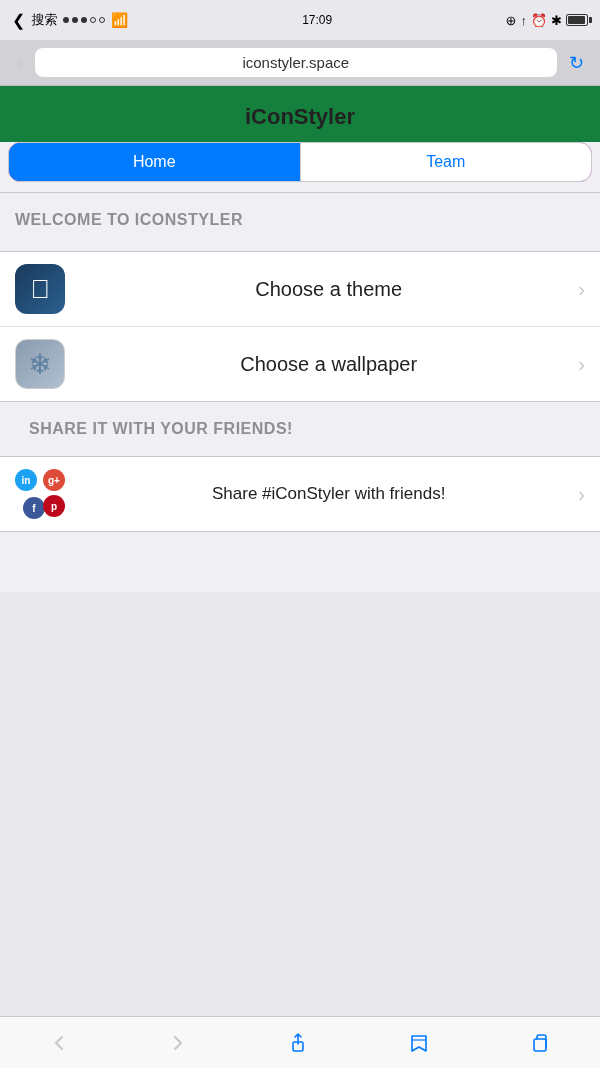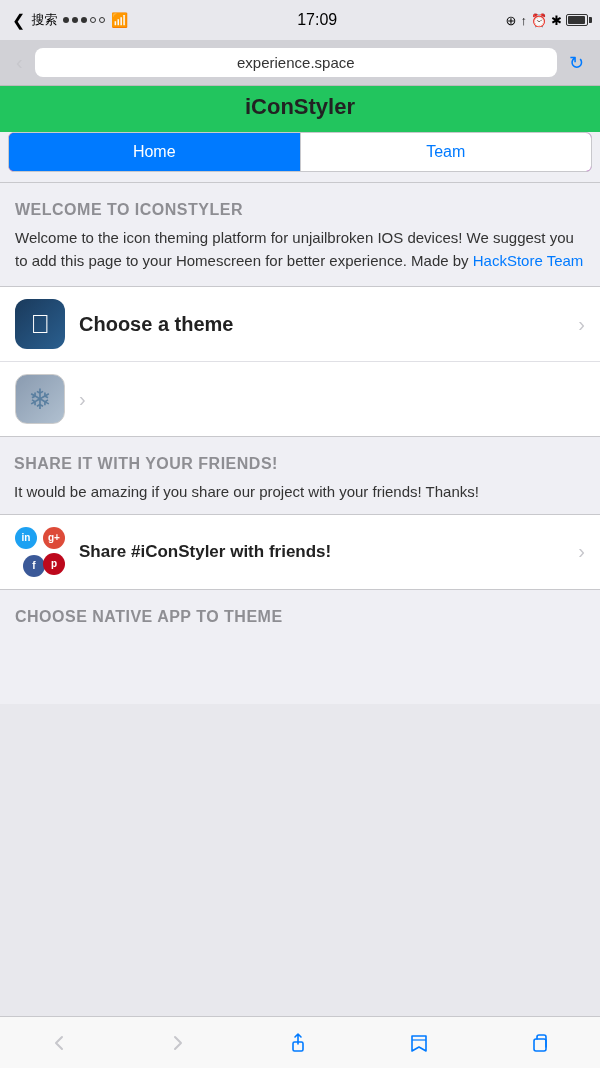--- a/index.html
+++ b/index.html
@@ -22,21 +22,21 @@
       padding: 0 12px;
       font-size: 13px;
       font-weight: 500;
     }
     .status-left {
       display: flex;
       align-items: center;
       gap: 6px;
     }
     .status-center {
-      font-size: 16px;
+      font-size: 12px;
       font-weight: 500;
     }
     .status-right {
       display: flex;
       align-items: center;
       gap: 4px;
       font-size: 12px;
     }
     .signal-dots {
       display: flex; gap: 3px; align-items: center;
@@ -86,33 +86,33 @@
       padding: 0 4px;
     }
 
     
     .main-content {
       background: #efeff4;
     }
 
     
     .site-title {
-      background: #22c55e;
+      background: #15803d;
       text-align: center;
-      padding: 8px 0 12px;
+      padding: 18px 0 12px;
       font-size: 22px;
       font-weight: 600;
       color: #222;
     }
 
     
     .nav-tabs {
       display: flex;
       border: 1px solid #c8c8cc;
-      border-radius: 6px;
+      border-radius: 12px;
       margin: 0 8px 0 8px;
       overflow: hidden;
       background: #a21caf;
     }
     .nav-tab {
       flex: 1;
       text-align: center;
       padding: 10px 0;
       font-size: 16px;
       cursor: pointer;
@@ -188,32 +188,33 @@
       background: linear-gradient(135deg, #1a3a5c 0%, #2a5f8f 100%);
     }
     .list-icon.wallpaper-icon {
       background: linear-gradient(135deg, #8a9bb0 0%, #b0c0d0 100%);
       border: 1px solid #ccc;
     }
     .list-label {
       flex: 1;
       font-size: 20px;
       color: #222;
-      font-weight: 700;
+      font-weight: 400;
+      text-align: center;
     }
     .chevron {
       color: #c7c7cc;
       font-size: 20px;
       font-weight: 300;
     }
 
     
     .share-section {
       background: #efeff4;
-      padding: 18px 14px 10px;
+      padding: 18px 29px 10px;
     }
     .share-list {
       background: white;
       border-top: 1px solid #c8c8cc;
       border-bottom: 1px solid #c8c8cc;
     }
 
     
     .native-section {
       background: #efeff4;
@@ -309,21 +310,21 @@
     <span style="font-size:13px;">✱</span>
     <div class="battery-icon">
       <div class="battery-fill"></div>
     </div>
   </div>
 </div>
 
 <div class="browser-bar">
   <button class="back-btn disabled" style="color:#c7c7cc;">‹</button>
   <div class="url-bar">
-    <span>experience.space</span>
+    <span>iconstyler.space</span>
   </div>
   <button class="refresh-btn" style="color:#007aff; font-size:18px;">↻</button>
 </div>
 
 <div class="main-content">
   <div class="content-body">
     <div class="site-title">iConStyler</div>
 
     <div class="nav-tabs">
       <div class="nav-tab active">
@@ -331,62 +332,56 @@
       </div>
       <div class="nav-tab">
         <span>Team</span>
       </div>
     </div>
 
     <div class="section-divider"></div>
 
     <div class="welcome-section">
       <div class="section-heading">WELCOME TO ICONSTYLER</div>
-      <div class="welcome-text">
-        <span>Welcome to the icon theming platform for unjailbroken IOS devices! We suggest you to add this page to your Homescreen for better experience. Made by </span><a href="#">HackStore Team</a>
-      </div>
     </div>
 
     <div class="list-section">
       <div class="list-item">
         <div class="list-icon theme-icon">
           <span class="apple-silhouette"></span>
         </div>
         <span class="list-label">Choose a theme</span>
         <span class="chevron">›</span>
       </div>
       <div class="list-item">
         <div class="list-icon wallpaper-icon">
           <span class="snowflake">❄</span>
         </div>
+        <span class="list-label">Choose a wallpaper</span>
         <span class="chevron">›</span>
       </div>
     </div>
 
     <div class="share-section">
       <div class="section-heading">SHARE IT WITH YOUR FRIENDS!</div>
-      <div class="welcome-text">It would be amazing if you share our project with your friends! Thanks!</div>
     </div>
 
     <div class="share-list list-section">
       <div class="list-item">
         <div class="social-cluster">
           <div class="social-ball ball-twitter">in</div>
           <div class="social-ball ball-google">g+</div>
           <div class="social-ball ball-fb">f</div>
           <div class="social-ball ball-pinterest">p</div>
         </div>
         <span class="list-label" style="font-size:17px;">Share #iConStyler with friends!</span>
         <span class="chevron">›</span>
       </div>
     </div>
 
-    <div class="native-section">
-      <div class="section-heading">CHOOSE NATIVE APP TO THEME</div>
-    </div>
   </div>
 </div>
 
 <div class="bottom-nav">
   <button class="bottom-btn disabled">
     <svg width="20" height="20" viewBox="0 0 20 20" fill="none" xmlns="http://www.w3.org/2000/svg">
       <path d="M13 4L7 10L13 16" stroke="#c7c7cc" stroke-width="2" stroke-linecap="round" stroke-linejoin="round"></path>
     </svg>
   </button>
   <button class="bottom-btn disabled">

